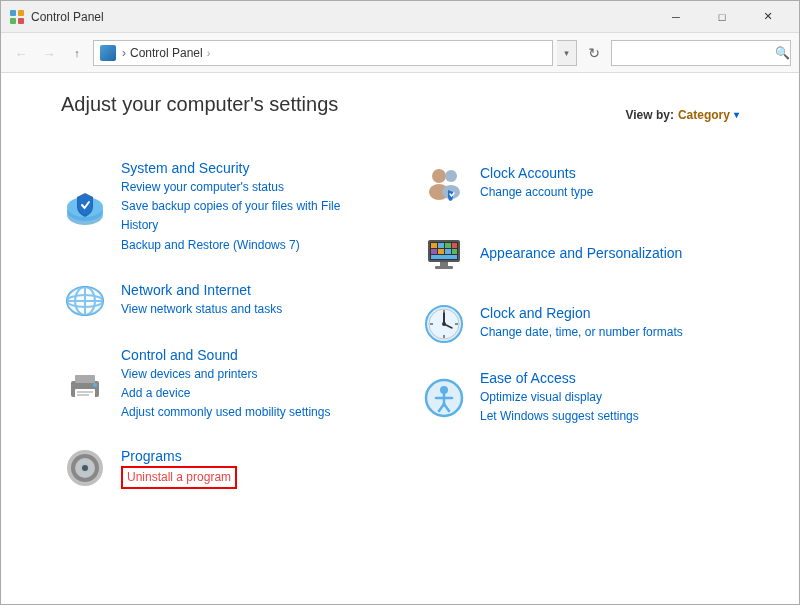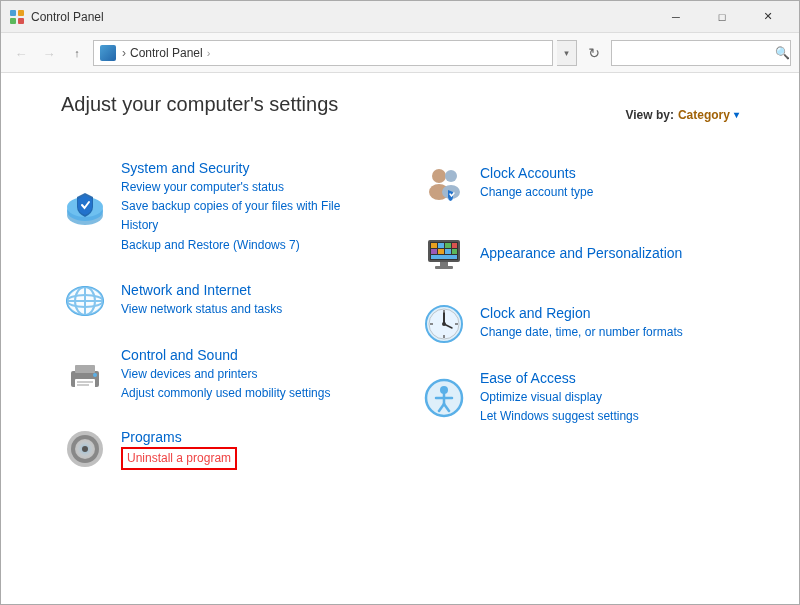--- a/index.html
+++ b/index.html
@@ -350,20 +350,21 @@
             <rect x="12" y="12" width="20" height="8" rx="1" fill="#aaa"></rect>
             <rect x="12" y="26" width="20" height="10" rx="1" fill="white"></rect>
             <rect x="14" y="28" width="16" height="2" fill="#ccc"></rect>
             <rect x="14" y="31" width="12" height="2" fill="#ccc"></rect>
             <circle cx="32" cy="22" r="2" fill="#5ab0e8"></circle>
           </svg>
         </div>
         <div class="category-content">
           <a class="category-title">Control and Sound</a>
           <a class="category-link">View devices and printers</a>
+          <a class="category-link">Add a device</a>
           <a class="category-link">Adjust commonly used mobility settings</a>
         </div>
       </div>
 
       <div class="category-item">
         <div class="category-icon">
           <svg width="44" height="44" viewBox="0 0 44 44">
 
             <circle cx="22" cy="22" r="18" fill="#c0c0c0"></circle>
             <circle cx="22" cy="22" r="14" fill="#888"></circle>

